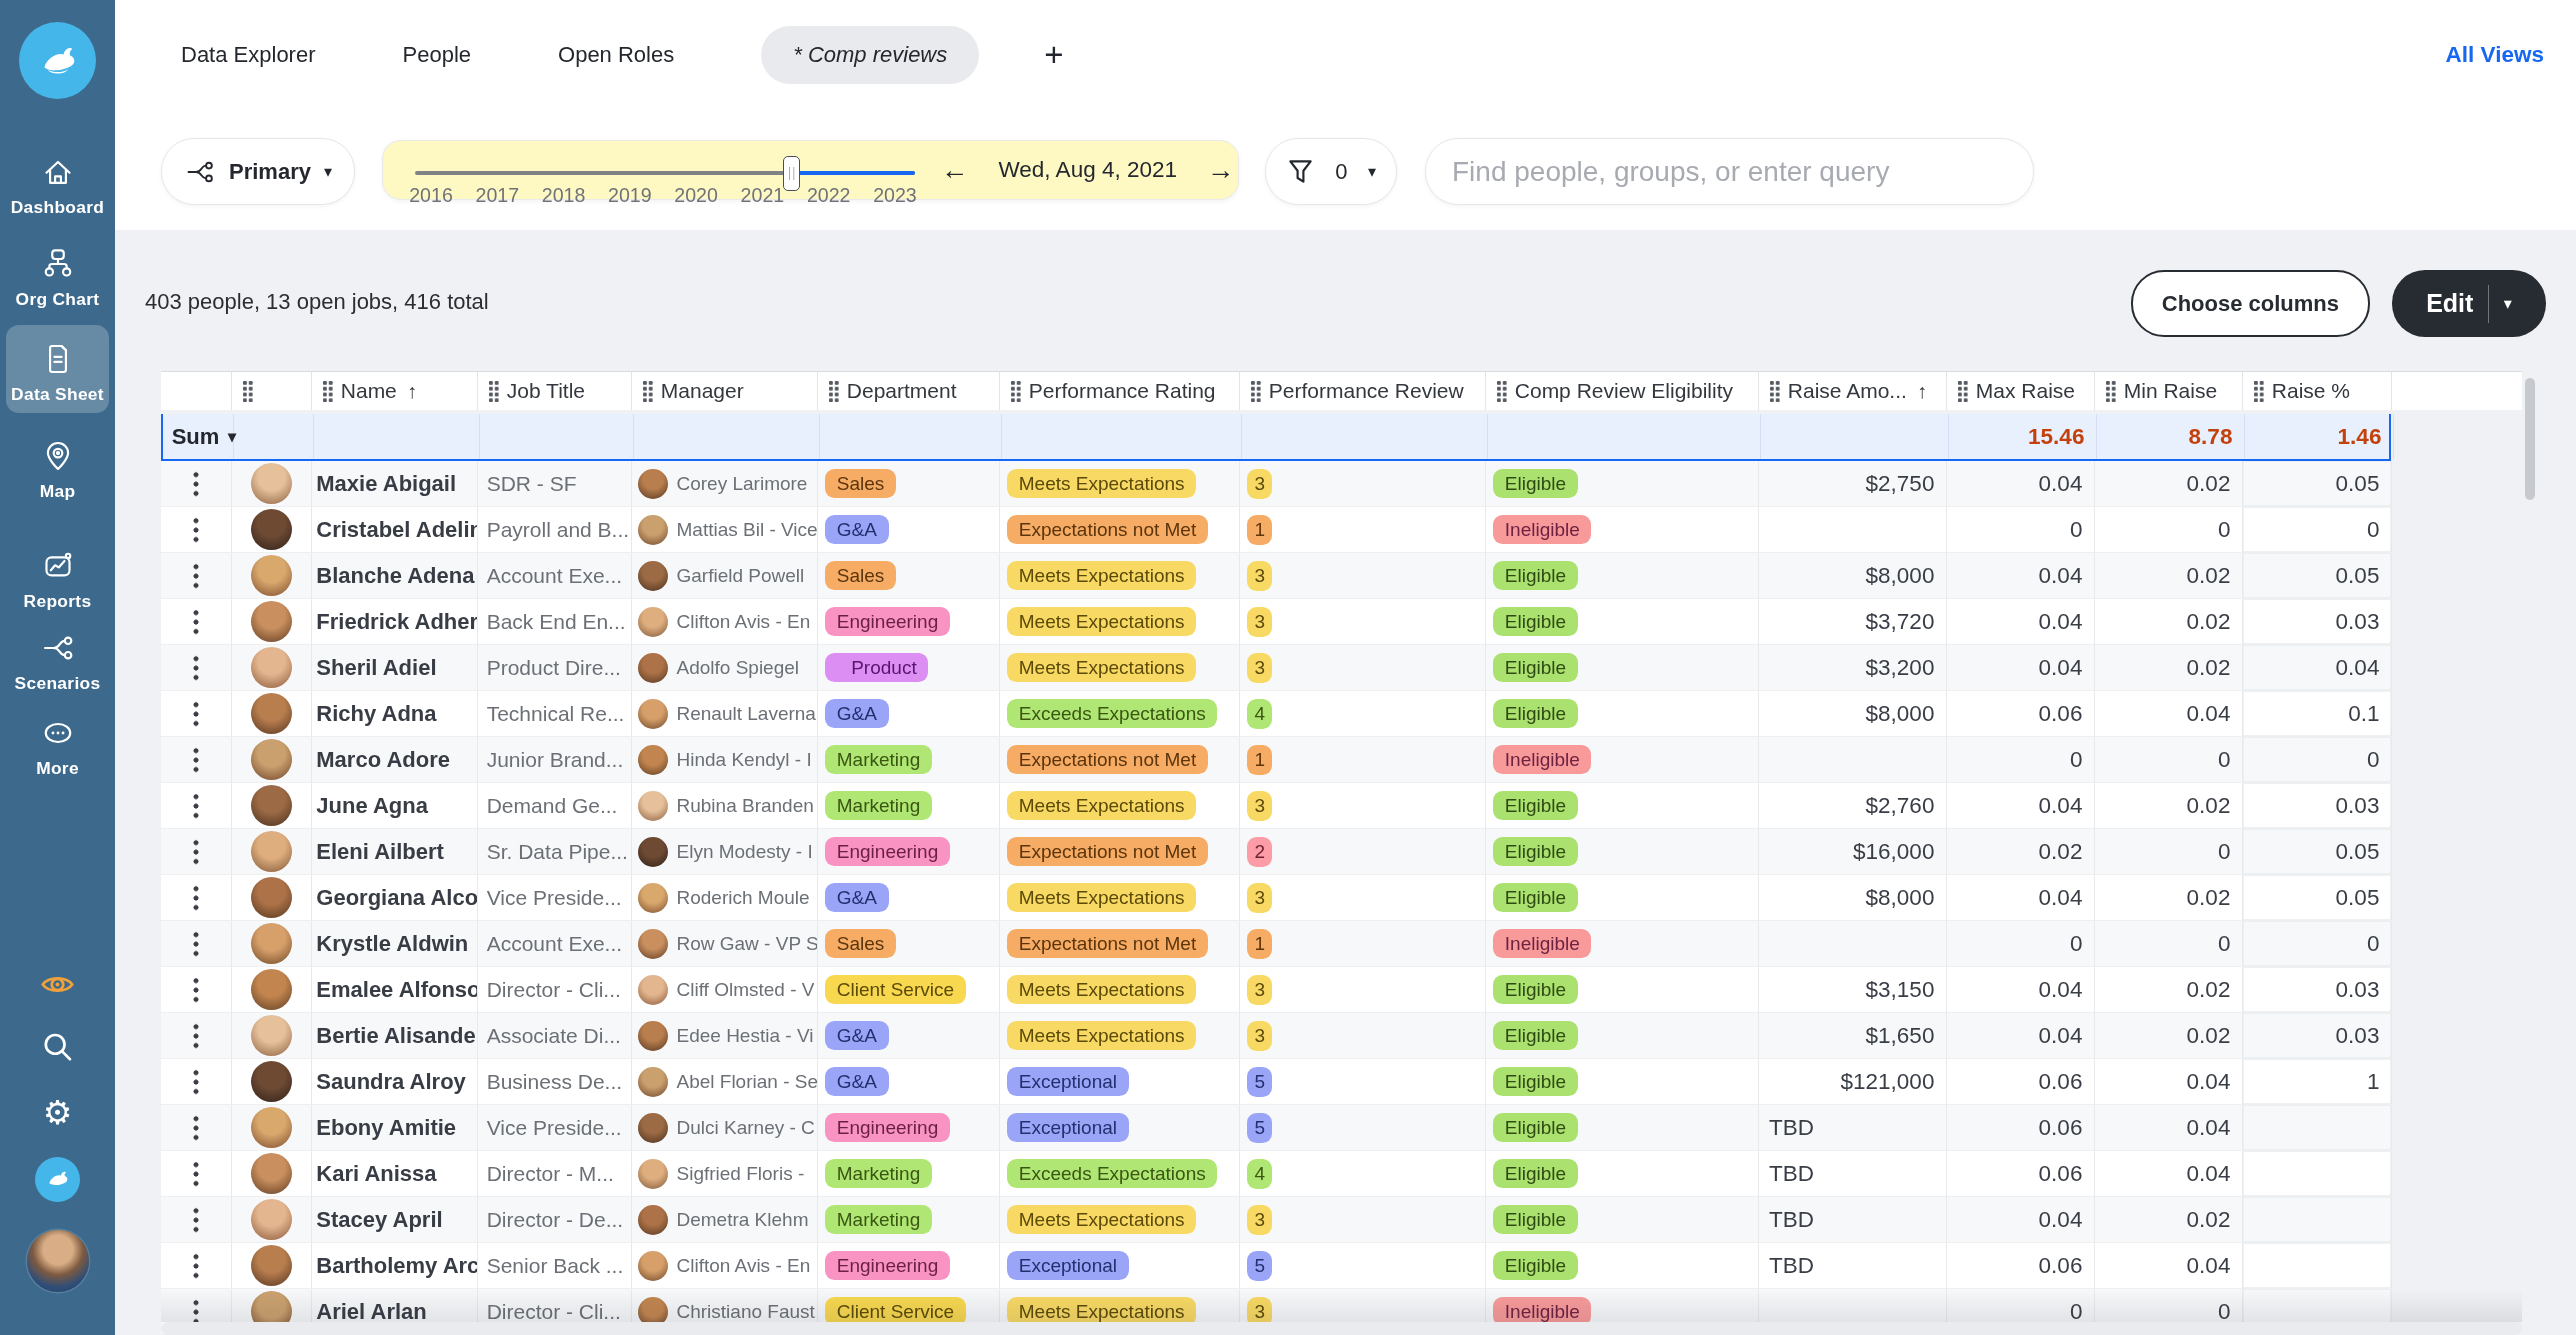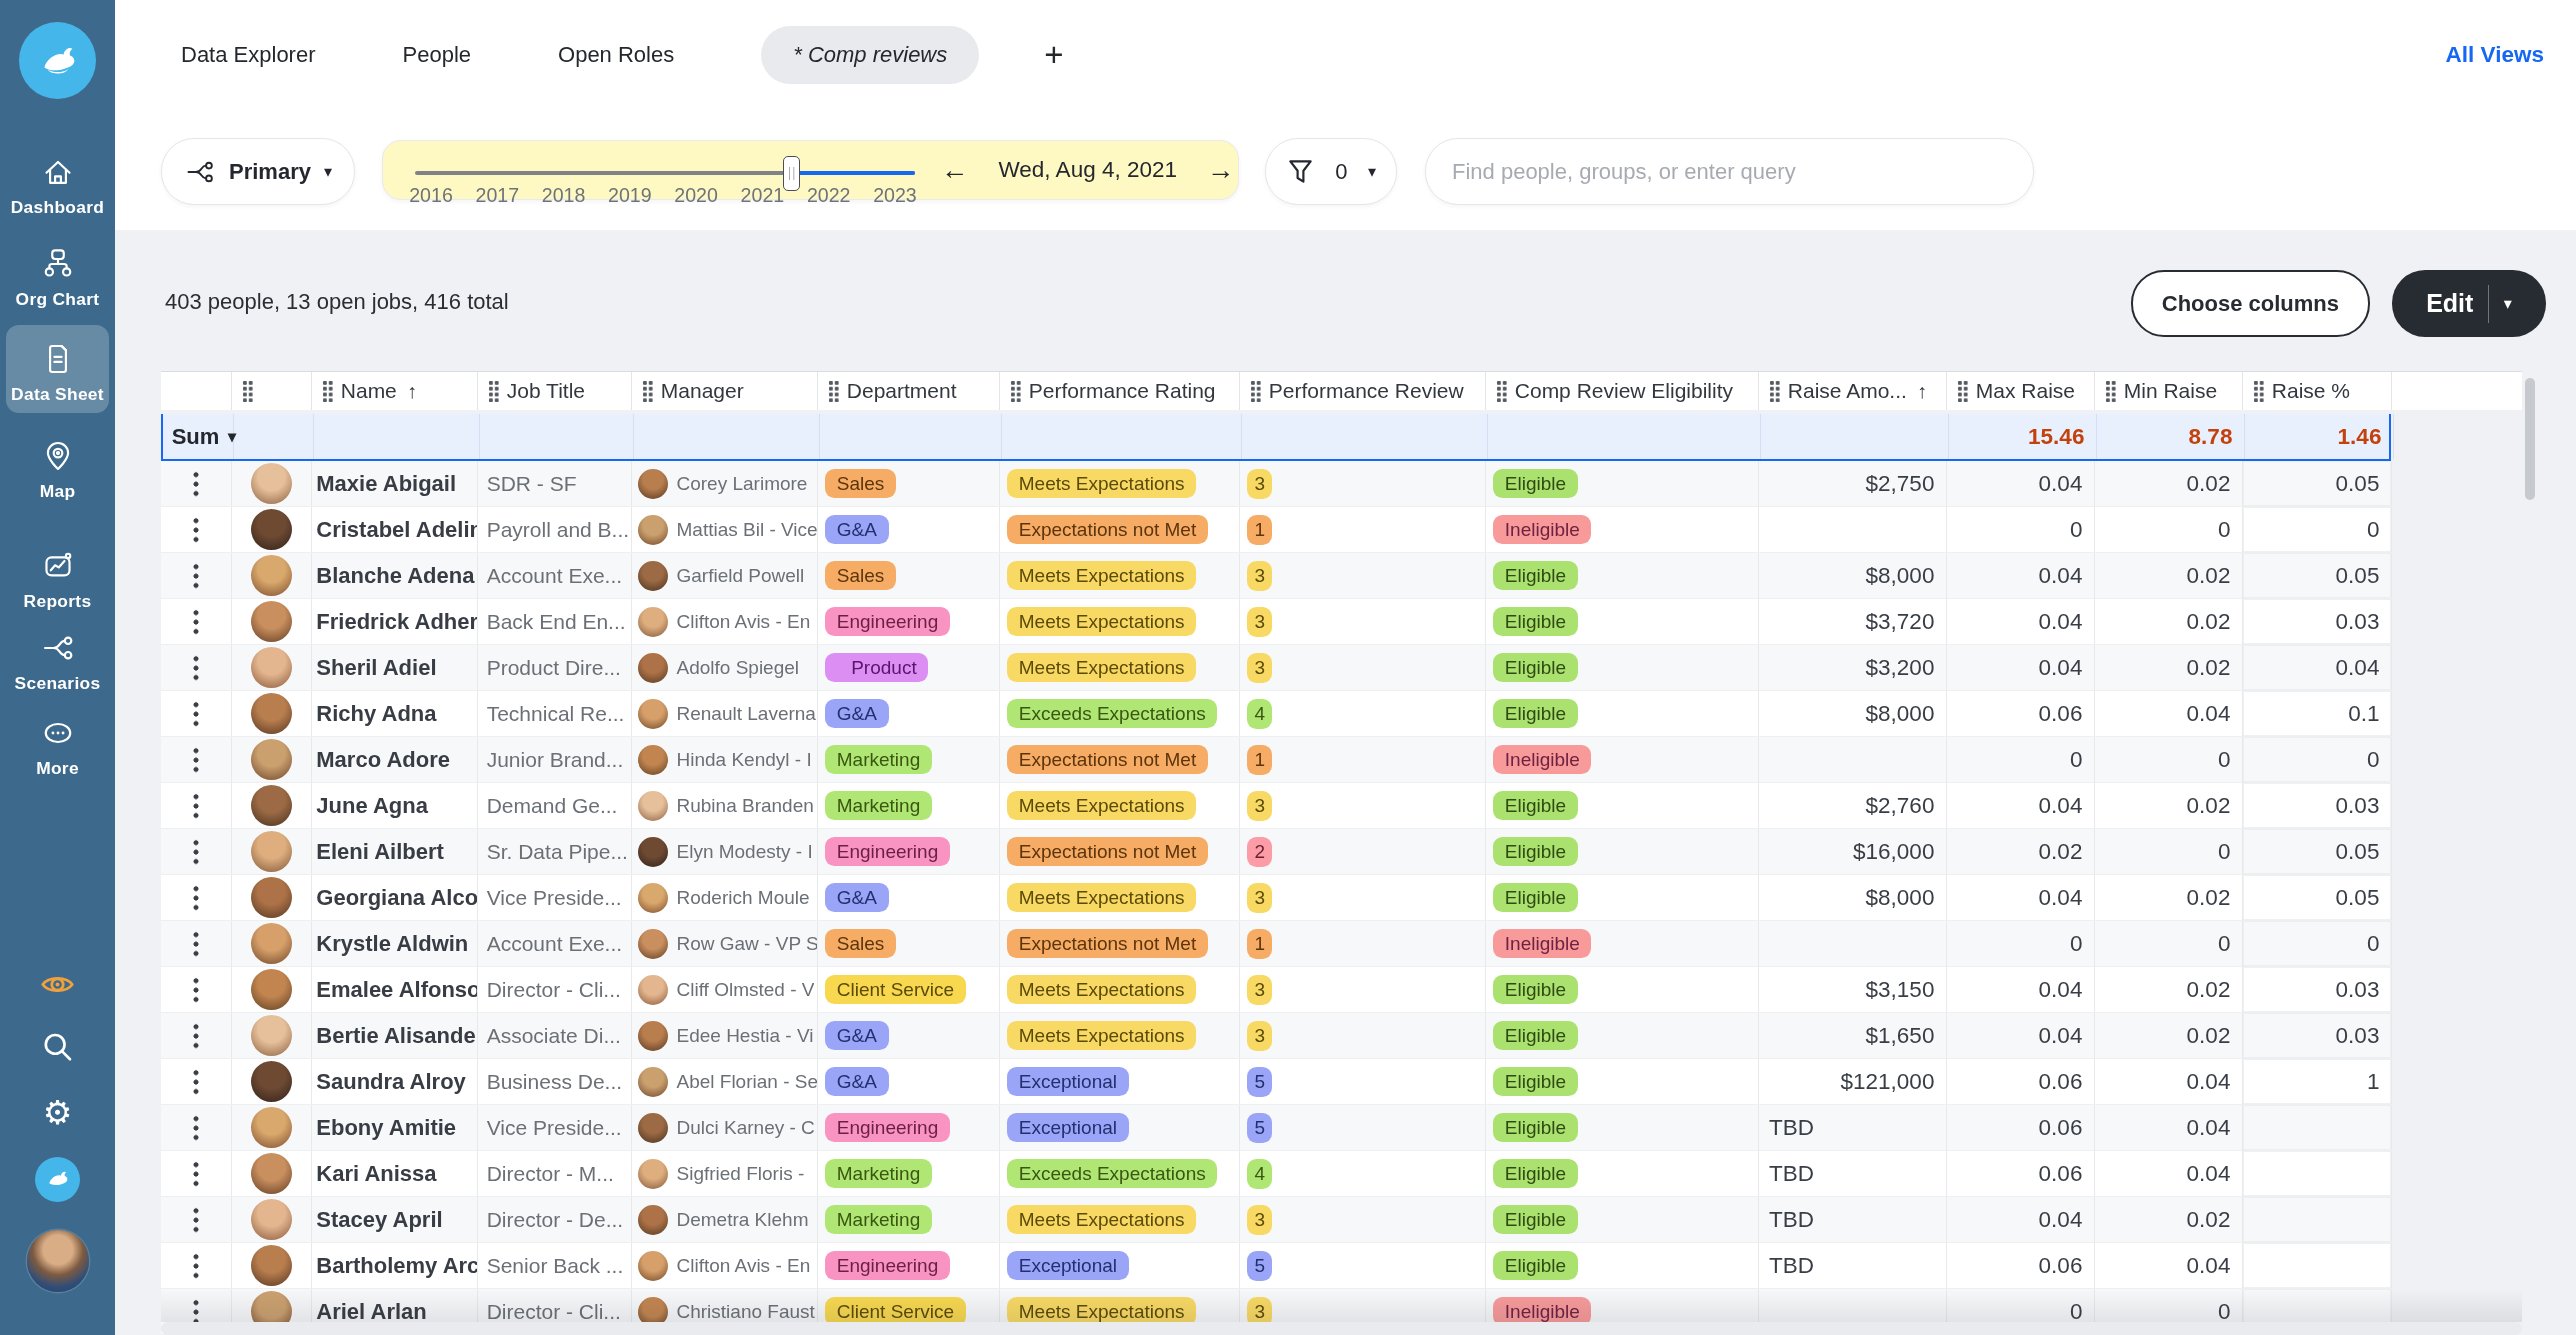--- a/index.html
+++ b/index.html
@@ -38,25 +38,25 @@
   .tl-handle { position:absolute; left:368px; top:-15px; width:17.4px; height:35px; background:#fff; border:1.4px solid #4A4F57; border-radius:5px; display:flex; align-items:center; justify-content:center; cursor:pointer; }
   .tl-handle::before { content:""; width:1.4px; height:13px; background:#A9ADB3; box-shadow:4.3px 0 0 #A9ADB3; margin-left:-4.3px; }
   .tl-years { position:absolute; left:22.5px; top:43px; width:515px; display:flex; justify-content:space-between; }
   .tl-years span { font-size:19.6px; color:#6F7378; width:51px; text-align:center; }
   .date-nav { position:absolute; left:558px; top:0; height:100%; display:flex; align-items:center; gap:30px; }
   .arrow { font-size:27.5px; color:#24282E; cursor:pointer; line-height:1; }
   .date-lbl { font-size:22.5px; font-weight:500; color:#24282E; cursor:pointer; white-space:nowrap; }
   .filter-btn { left:1150px; width:132px; padding:0 20px; justify-content:space-between; }
   .filter-btn .cnt { font-size:22px; color:#24282E; }
   .search-box { left:1310px; width:609px; padding:0 26px; }
-  .search-box input { border:none; outline:none; width:100%; font-size:22px; color:#24282E; font-family:"Liberation Sans",sans-serif; background:transparent; }
+  .search-box input { border:none; outline:none; width:100%; font-size:28px; color:#24282E; font-family:"Liberation Sans",sans-serif; background:transparent; }
   .search-box input::placeholder { color:#A7ABB1; }
 
   
-  .summary { position:absolute; left:165px; top:289px; font-size:22px; font-weight:500; color:#2A2E33; }
+  .summary { position:absolute; left:145px; top:289px; font-size:22px; font-weight:500; color:#2A2E33; }
   .btn-outline { position:absolute; top:270px; right:206px; height:67px; border:2.2px solid #272C33; border-radius:33px; background:#fff; display:flex; align-items:center; padding:0 29px; font-size:22px; font-weight:600; color:#272C33; cursor:pointer; }
   .btn-dark { position:absolute; top:270px; right:30px; width:154px; height:67px; background:#272C33; border-radius:33px; display:flex; align-items:center; justify-content:center; gap:14.5px; color:#fff; cursor:pointer; }
   .btn-dark .t { font-size:25px; font-weight:600; }
   .btn-dark .div { width:1.4px; height:38px; background:rgba(255,255,255,.35); }
   .btn-dark .caret { color:#fff; }
 
   
   :root { --cols: 71px 80px 166px 154px 186px 182px 240px 246px 273px 188px 148px 148px 149px; }
   .tablewrap { position:absolute; left:161px; top:371px; width:2230px; }
   .header-ext { position:absolute; left:2391px; top:371px; width:131px; height:39px; background:#fff; border-top:0.7px solid #DADCDF; }

